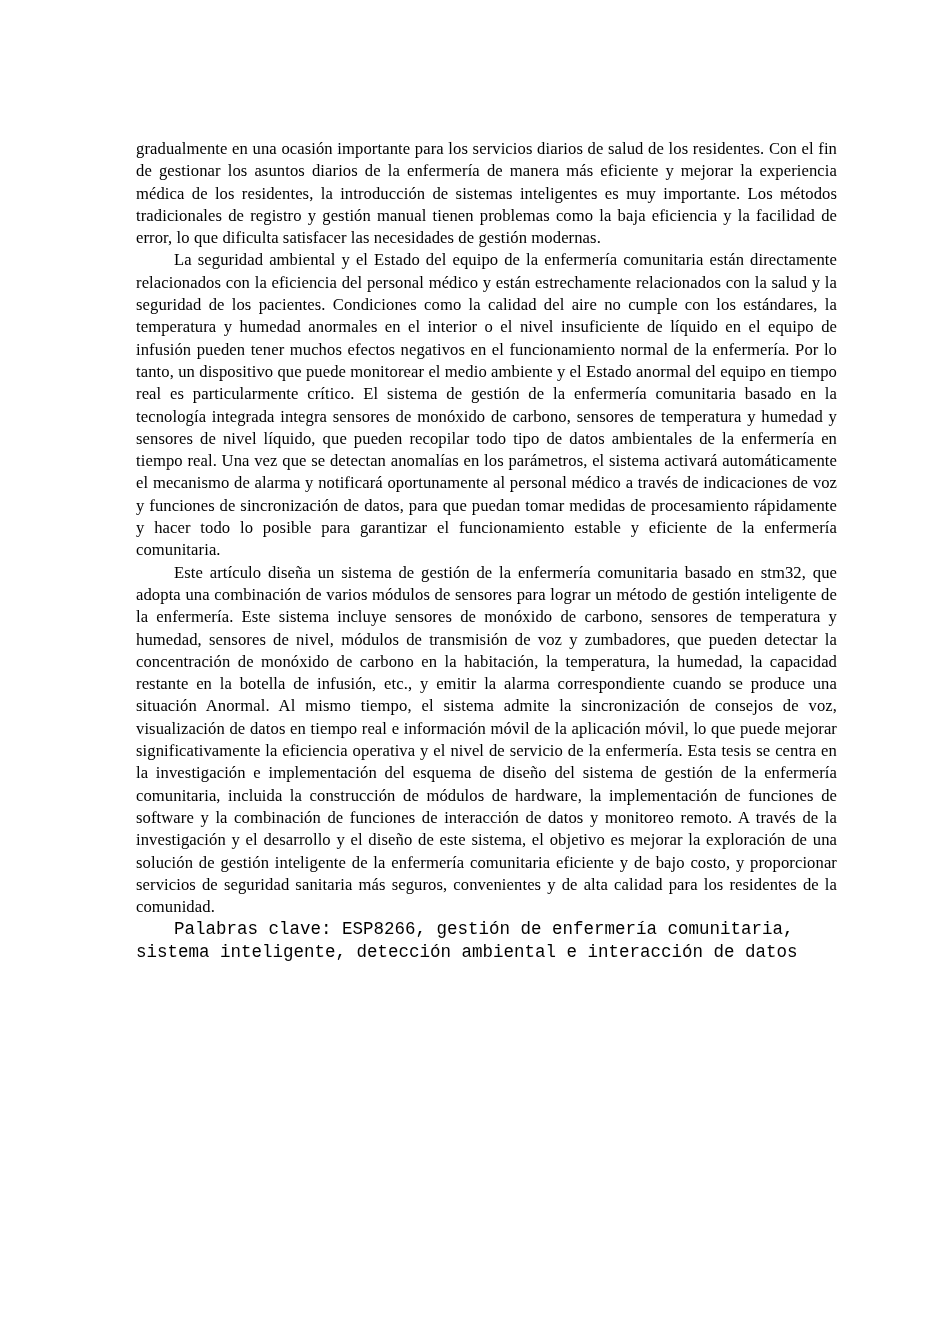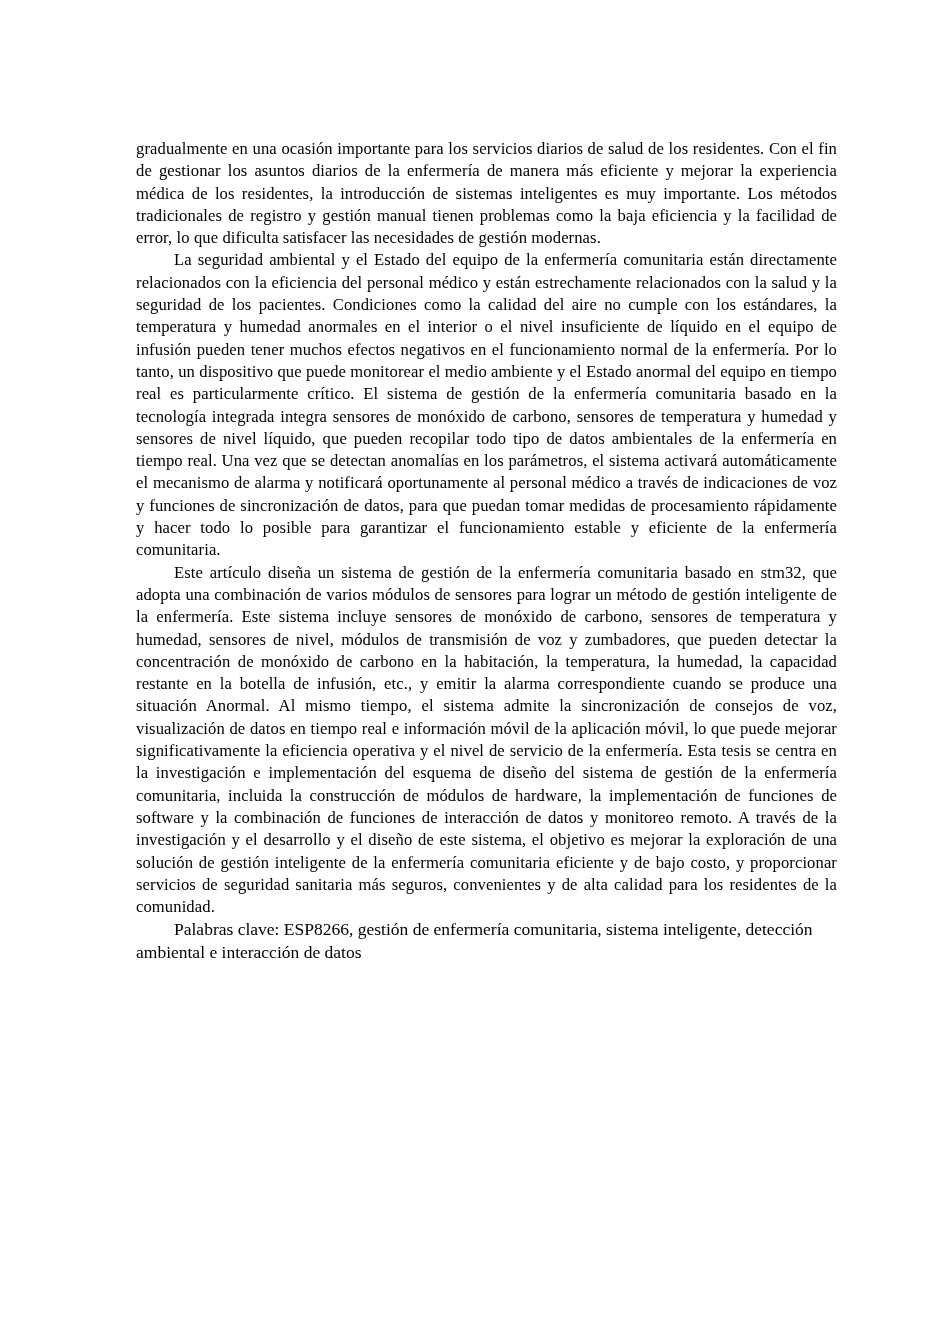--- a/index.html
+++ b/index.html
@@ -28,21 +28,21 @@
     line-height: 22.3px;
     color: #000000;
     text-align: justify;
     text-justify: inter-word;
     letter-spacing: 0.1px;
   }
   .para.indent {
     text-indent: 38px;
   }
   .para.keywords {
-    font-family: Liberation Serif, serif;
+    font-family: Liberation Mono, monospace;
     font-size: 17.5px;
     line-height: 22.5px;
     text-align: left;
     letter-spacing: 0;
   }
 </style>
 </head>
 <body>
 
 <div class="page">

